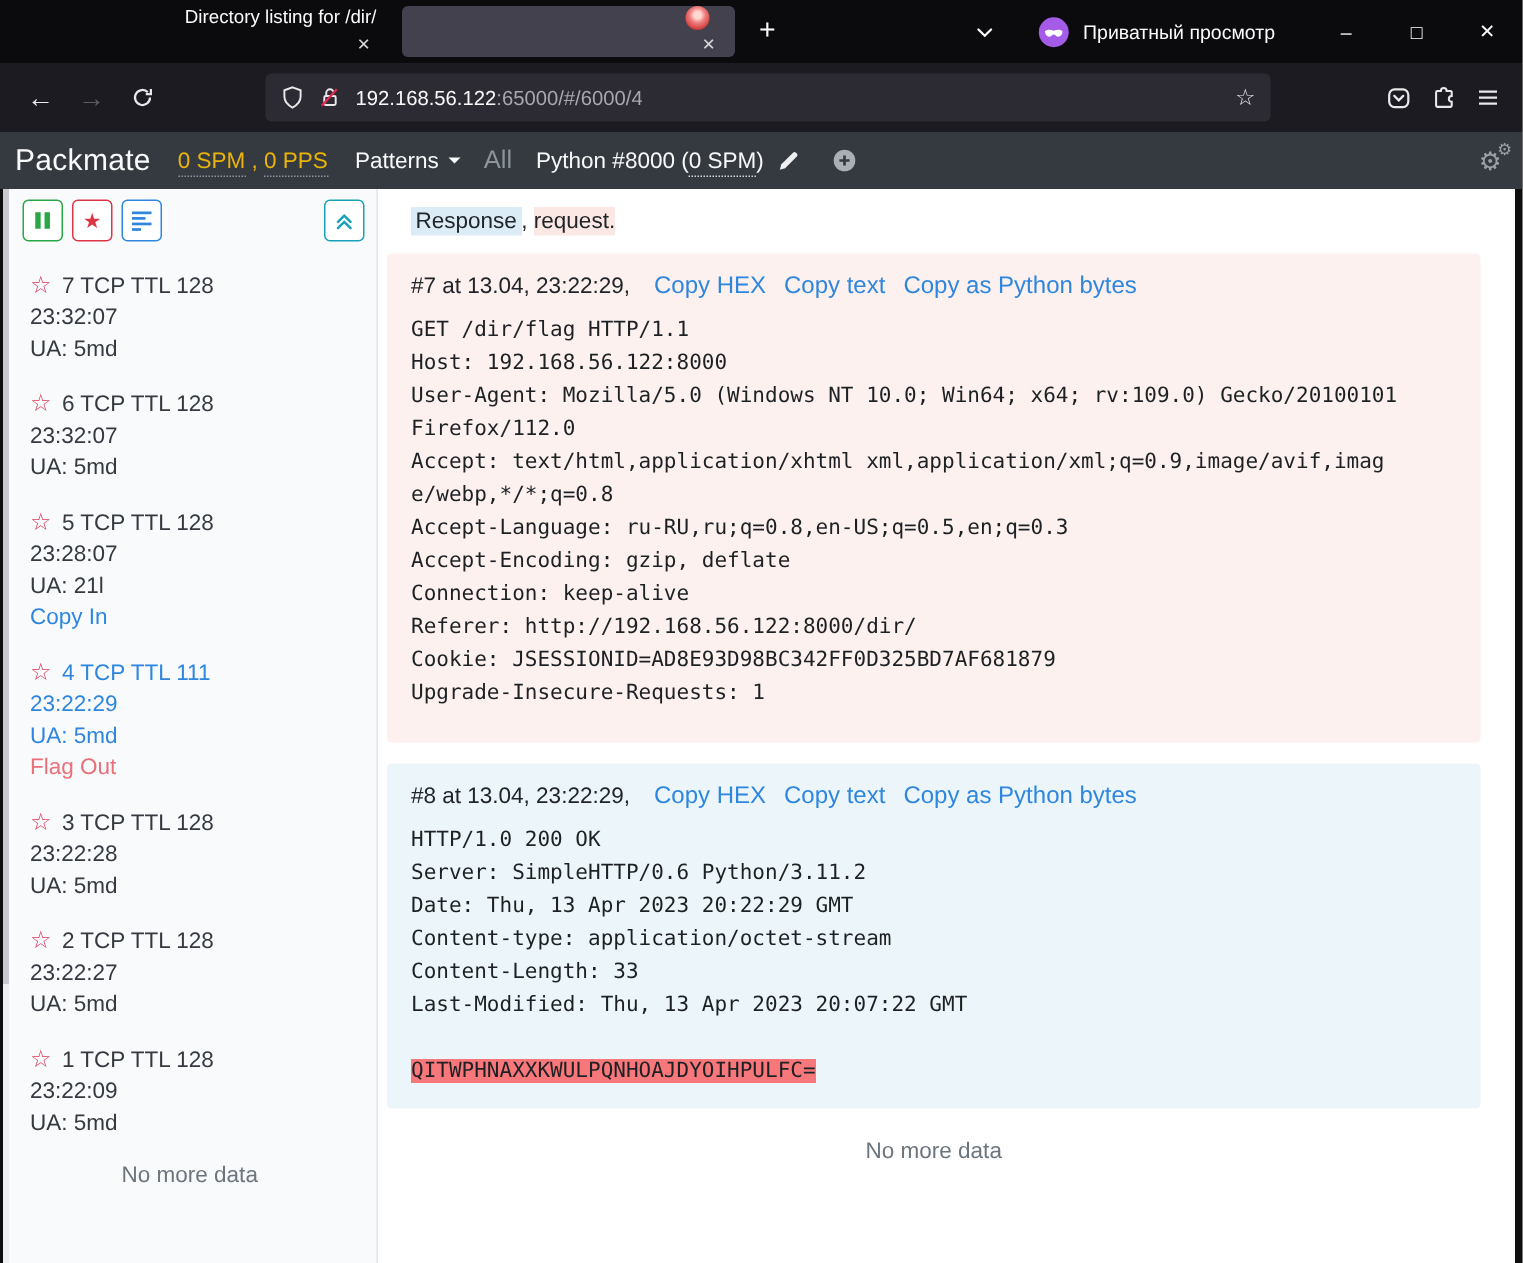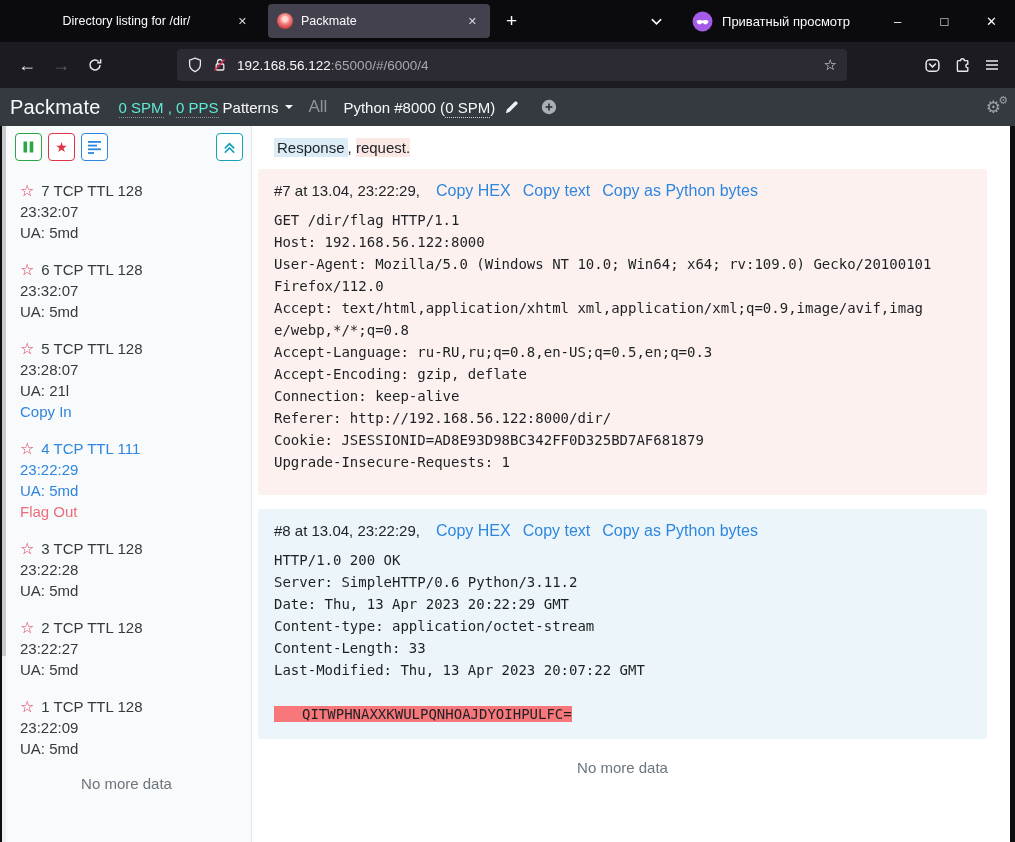--- a/index.html
+++ b/index.html
@@ -5,21 +5,21 @@
   * { box-sizing: border-box; }
   html,body { margin:0; padding:0; }
   body {
     width:1015px; height:842px; overflow:hidden;
     background:#0e0e11;
     font-family:"Liberation Sans","DejaVu Sans",sans-serif;
   }
 
   
   .tabbar { display:flex; align-items:center; height:42px; background:#0b0b0e; padding-left:10px; }
-  .tab { display:flex; align-items:center; height:34px; border-radius:4px; padding:0 9px; color:#fbfbfe; font-size:12.5px; }
+  .tab { display:flex; align-items:flex-end; height:34px; border-radius:4px; padding:0 9px; color:#fbfbfe; font-size:12.5px;flex-direction:column; }
   .tab.inactive { width:250px; }
   .tab.inactive .tab-title { flex:1; text-align:center; }
   .tab.active { width:222px; background:#42414d; margin-left:8px; }
   .tab-title { white-space:nowrap; overflow:hidden; }
   .tab-close { margin-left:auto; font-size:11px; color:#d7d7db; padding:2px 4px; }
   .favicon { width:16px; height:16px; border-radius:50%; margin-right:8px; flex:none;
              background:radial-gradient(circle at 50% 38%, #ffd9d0 0 18%, #f08080 40%, #cf3b3b 75%, #b02a2a 100%); }
   .newtab-btn { color:#fbfbfe; font-size:19px; padding:0 12px; margin-left:4px; line-height:34px; }
   .tabbar-spacer { flex:1; }
   .tab-chevron { color:#fbfbfe; margin-right:28px; display:flex; align-items:center; }
@@ -36,21 +36,21 @@
                display:flex; align-items:center; padding:0 10px; gap:9px; font-size:13.5px; }
   .url-text { white-space:nowrap; overflow:hidden; }
   .url-host { color:#f9f9fa; }
   .url-rest { color:#a7a7b0; }
   .url-star { margin-left:auto; color:#e8e8ea; font-size:15px; }
   .tb-icon { display:flex; align-items:center; justify-content:center; width:30px; height:30px; color:#e8e8ea; }
 
   
   .navbar { height:38px; background:#343a40; display:flex; align-items:center; padding:0 14px 0 10px; color:#f8f9fa; }
   .brand { font-size:20px; letter-spacing:.2px; margin-right:18px; }
-  .nav-stats { color:#5eead4; font-size:15px; margin-right:4px; white-space:nowrap; }
+  .nav-stats { color:#eab308; font-size:15px; margin-right:18px; white-space:nowrap; }
   .dotted { border-bottom:1px dotted #8d949b; padding-bottom:1px; }
   .dotted-light { border-bottom:1px dotted #cfd4d9; padding-bottom:1px; }
   .nav-patterns { display:flex; align-items:center; gap:7px; font-size:15px; margin-right:15px; }
   .caret { width:0; height:0; border-left:4px solid transparent; border-right:4px solid transparent; border-top:4px solid #f8f9fa; }
   .nav-all { color:#8d949b; font-size:17px; margin-right:16px; }
   .nav-service { font-size:15px; display:flex; align-items:center; gap:9px; }
   .nav-plus { margin-left:22px; display:flex; align-items:center; }
   .nav-gears { margin-left:auto; color:#9aa0a5; font-size:17px; position:relative; line-height:1; }
   .nav-gears .small-gear { position:absolute; font-size:11px; top:-4px; right:-7px; }
 
@@ -84,21 +84,21 @@
   .legend .req-label { background:#fbe7e3; padding:1px 0; }
 
   .packet { border-radius:3px; margin-bottom:14px; padding:13px 16px 22px; }
   .packet.request { background:var(--request_bg,#fcf1ef); }
   .packet.response { background:var(--response_bg,#ecf6fa); padding-bottom:14px; }
   .packet-head { display:flex; align-items:baseline; color:#212529; font-size:15px; margin-bottom:9px; }
   .packet-id { margin-right:16px; }
   .copy-link { color:var(--accent_blue,#2e86de); font-size:16px; margin-right:12px; cursor:pointer; }
   .packet-body { font-family:"DejaVu Sans Mono","Liberation Mono",monospace; font-size:14px; line-height:22px;
                  color:#1d2124; margin:0; white-space:pre-wrap; word-break:break-all; max-width:78ch; }
-  .hl { background:var(--highlight_bg,#f8777b);padding-left:28px; }
+  .hl { background:var(--highlight_bg,#f8777b); }
   .main-nomore { text-align:center; color:#6c757d; font-size:15px; margin-top:20px; }
 
   svg { display:block; }
 </style>
 </head>
 <body>
 
 <div class="tabbar">
   <div class="tab inactive">
     <span class="tab-title">Directory listing for /dir/</span>

